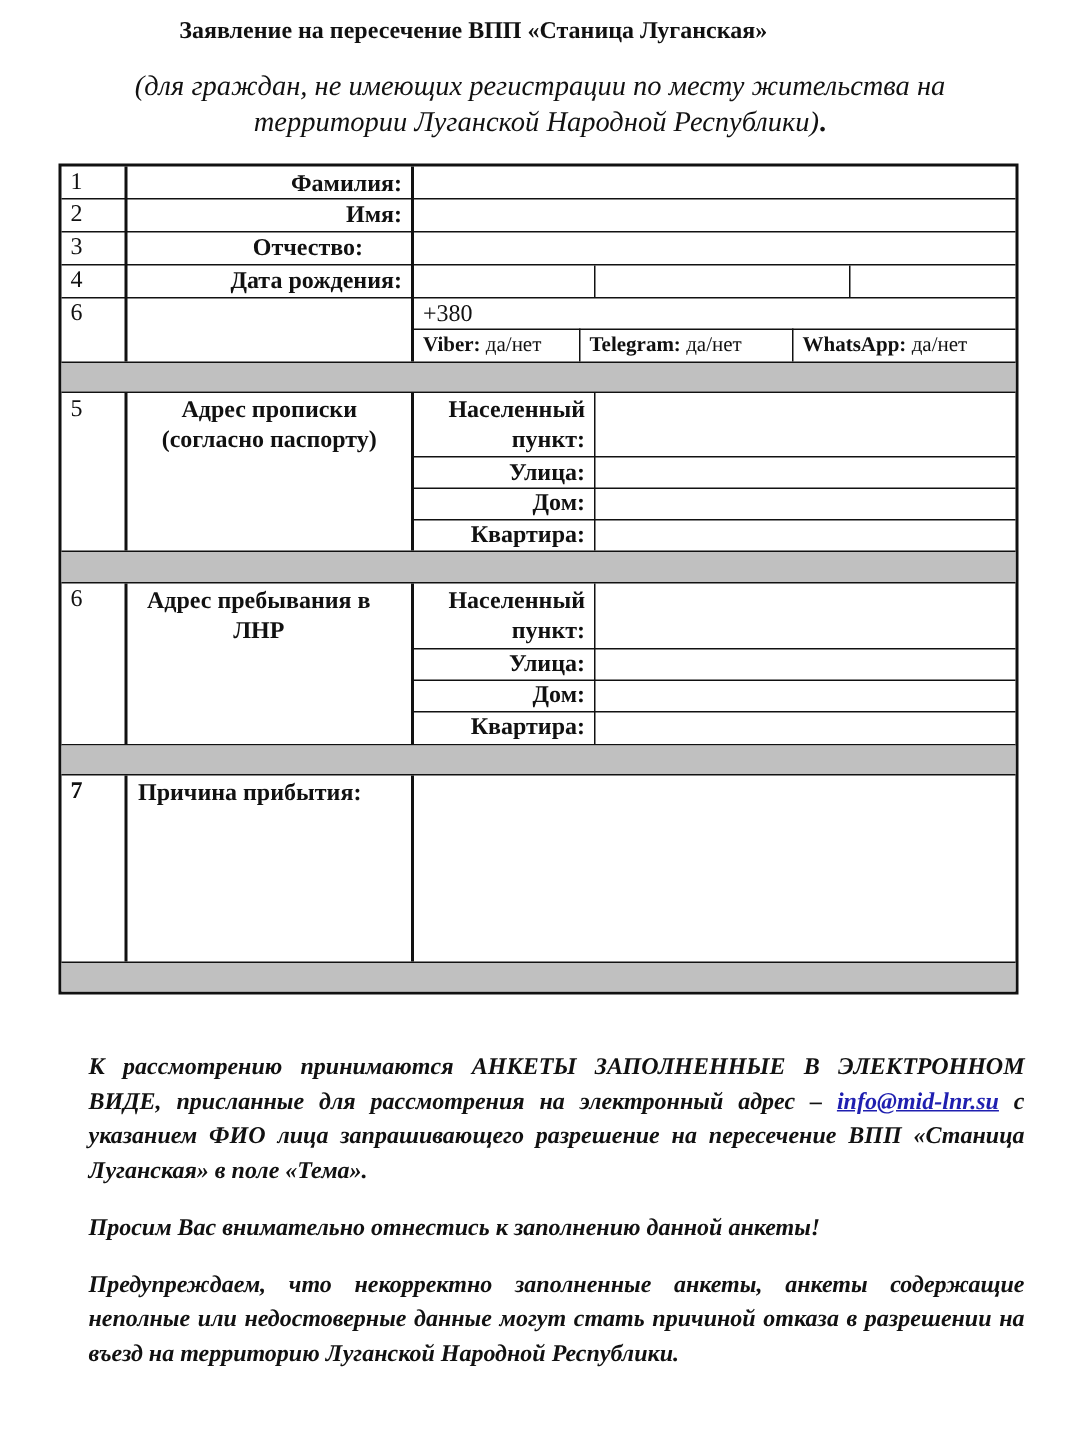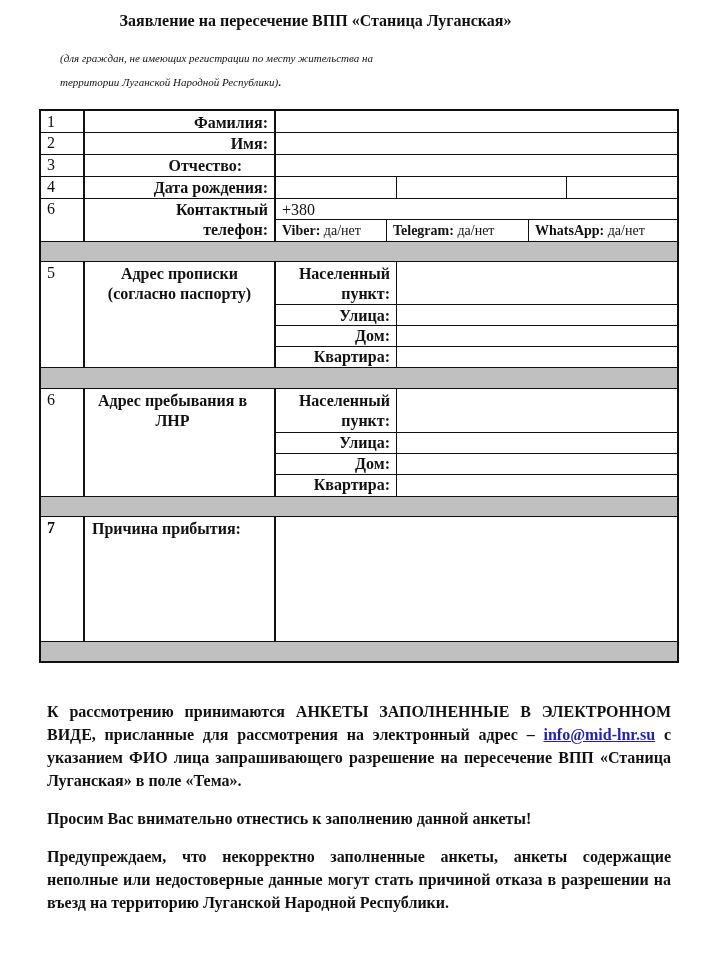--- a/index.html
+++ b/index.html
@@ -1,39 +1,39 @@
 <!DOCTYPE html>
 <html><head>
 <meta charset="utf-8">
 <style>
   html, body { margin:0; padding:0; background:#ffffff; }
   body { width:720px; height:960px; position:relative; overflow:hidden;
          font-family:"Liberation Serif", "DejaVu Serif", serif; color:#111; }
   .title { position:absolute; top:12px; left:0; width:631px; text-align:center;
            font-weight:bold; font-size:16px; }
-  .subtitle { position:absolute; top:46px; left:60px; width:600px; text-align:left;
-              font-style:italic; font-size:11px; line-height:24px; }
+  .subtitle { position:absolute; top:46px; left:60px; width:600px; text-align:center;
+              font-style:italic; font-size:19px; line-height:24px; }
   .subtitle .dot { font-style:normal; font-weight:bold; }
 
   .form { position:absolute; left:39px; top:109px; width:636px; height:550px;
           border:2px solid #111; box-sizing:content-box; }
   .cell { position:absolute; box-sizing:border-box; font-size:16px; }
   .hl { position:absolute; height:1px; background:#111; }
   .vl { position:absolute; width:2px; background:#111; }
   .vlt { position:absolute; width:1px; background:#111; }
   .band { position:absolute; left:0; width:636px; background:#c0c0c0; }
   .num { left:0; width:44px; padding-left:6px; font-size:16px; }
   .lbl { font-weight:bold; text-align:right; padding-right:6px; line-height:20px; }
   .sub { font-weight:bold; font-size:14px; padding-left:6px; line-height:20px; }
   .sub .v { font-weight:normal;margin-top:21px; }
   .plus { font-weight:normal; font-size:16px; padding-left:6px; line-height:20px; }
   .field { background:transparent; }
 
-  .notes { position:absolute; left:47px; width:624px; font-weight:bold; font-size:16px;
-           line-height:23px; text-align:justify; }
+  .notes { position:absolute; left:59px; width:624px; font-weight:bold; font-size:16px;
+           line-height:23px; text-align:justify;font-style:italic; }
   .notes a { color:#1f1fb0; text-decoration:underline; }
 </style>
 </head>
 <body>
 
 <div class="title">Заявление на пересечение ВПП «Станица Луганская»</div>
 <div class="subtitle">
   <span>(для граждан,  не имеющих регистрации по месту жительства на</span><br>
   <span>территории Луганской Народной Республики)</span><span class="dot">.</span>
 </div>
@@ -61,24 +61,20 @@
   <div class="cell num" style="top:67px;">4</div>
   <div class="cell lbl" style="top:67px;left:44px;width:189px;">Дата рождения:</div>
   <div class="cell field" style="top:66px;left:235px;width:120px;height:21px;"></div>
   <div class="vlt" style="left:355px;top:66px;height:21px;"></div>
   <div class="cell field" style="top:66px;left:356px;width:169px;height:21px;"></div>
   <div class="vlt" style="left:525px;top:66px;height:21px;"></div>
   <div class="cell field" style="top:66px;left:526px;width:110px;height:21px;"></div>
   <div class="hl" style="top:87px;left:0;width:636px;"></div>
 
   <div class="cell num" style="top:89px;">6</div>
-  <div class="cell lbl" style="top:89px;left:44px;width:189px;">
-    <span>Контактный</span><br>
-    <span>телефон:</span>
-  </div>
   <div class="cell plus" style="top:89px;left:235px;width:401px;">+380</div>
   <div class="hl" style="top:108px;left:235px;width:401px;"></div>
   <div class="cell sub" style="top:110px;left:235px;width:110px;">
     <span>Viber:</span> <span class="v">да/нет</span>
   </div>
   <div class="vlt" style="left:345px;top:108px;height:22px;"></div>
   <div class="cell sub" style="top:110px;left:346px;width:141px;">
     <span>Telegram:</span> <span class="v">да/нет</span>
   </div>
   <div class="vlt" style="left:487px;top:108px;height:22px;"></div>

